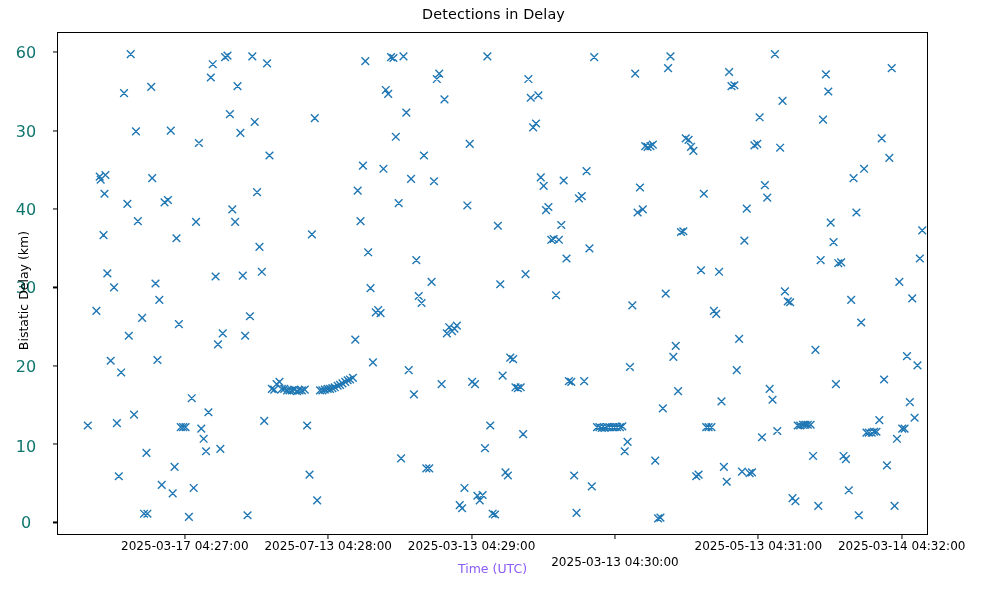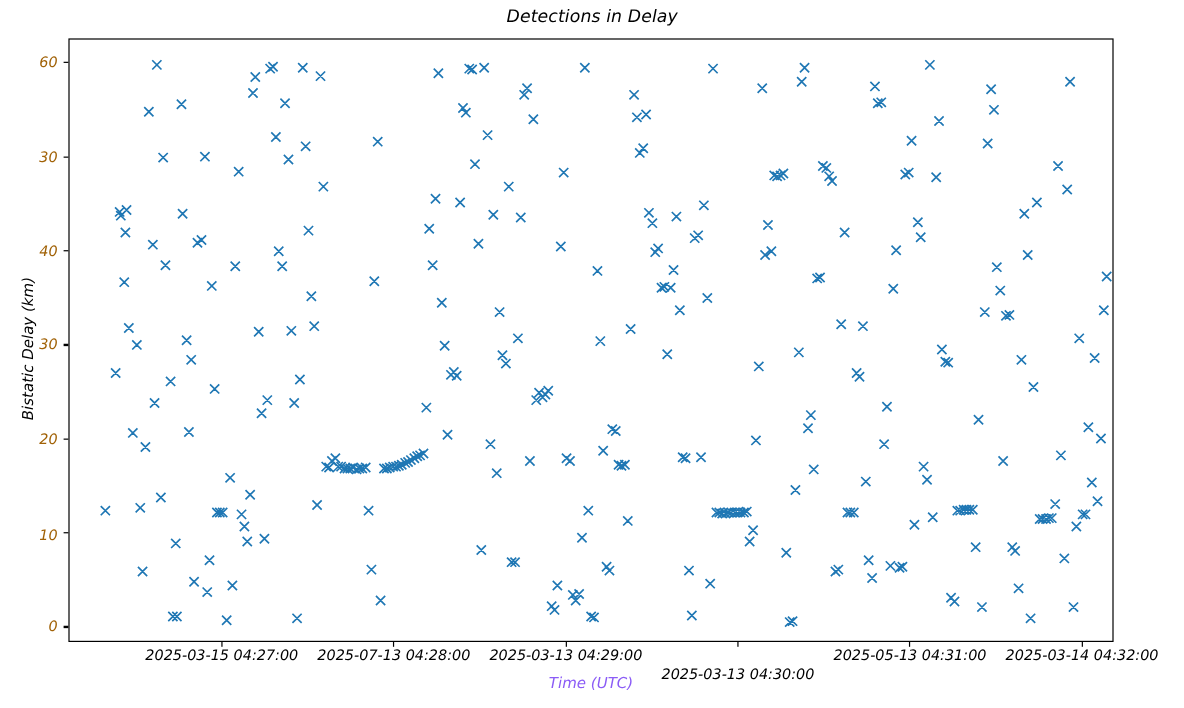--- a/index.html
+++ b/index.html
@@ -11,21 +11,20 @@
     width: 987px;
     height: 590px;
     font-family: "DejaVu Sans", sans-serif;
     overflow: hidden;
   }
   #figure {
     position: relative;
     width: 797px;
     height: 590px;
     background: #ffffff;
-    font-style: italic;
   }
   #chart-title {
     position: absolute;
     left: 0;
     top: 6px;
     width: 987px;
     text-align: center;
     font-size: 14.4px;
     color: #000000;
     letter-spacing: 0.1px;
@@ -50,23 +49,23 @@
     height: 100%;
   }
   #points-layer svg {
     display: block;
     width: 100%;
     height: 100%;
   }
   .ytick-label {
     position: absolute;
     width: 44px;
-    text-align: right;
-    font-size: 12px;
-    color: #a16207;
+    text-align: center;
+    font-size: 16px;
+    color: #0f766e;
     transform: translateY(-50%);
     left: 4px;
   }
   .ytick-mark {
     position: absolute;
     left: 53px;
     width: 4px;
     height: 1.1px;
     background: #000000;
     transform: translateY(-50%);
@@ -135,21 +134,21 @@
       <div class="ytick-label" style="top: 287.417px;">30</div>
       <div class="ytick-mark" style="top: 287.417px;"></div>
       <div class="ytick-label" style="top: 209.069px;">40</div>
       <div class="ytick-mark" style="top: 209.069px;"></div>
       <div class="ytick-label" style="top: 130.72px;">30</div>
       <div class="ytick-mark" style="top: 130.72px;"></div>
       <div class="ytick-label" style="top: 52.3707px;">60</div>
       <div class="ytick-mark" style="top: 52.3707px;"></div>
     </div>
   <div id="x-ticks">
-      <div class="xtick-label" style="left: 184.842px;">2025-03-15 04:27:00</div>
+      <div class="xtick-label" style="left: 184.842px;">2025-03-17 04:27:00</div>
       <div class="xtick-mark" style="left: 184.842px;"></div>
       <div class="xtick-label" style="left: 328.217px;">2025-07-13 04:28:00</div>
       <div class="xtick-mark" style="left: 328.217px;"></div>
       <div class="xtick-label" style="left: 471.591px;">2025-03-13 04:29:00</div>
       <div class="xtick-mark" style="left: 471.591px;"></div>
       <div class="xtick-label" style="left: 614.966px; margin-top: 16px;">2025-03-13 04:30:00</div>
       <div class="xtick-mark" style="left: 614.966px;"></div>
       <div class="xtick-label" style="left: 758.34px;">2025-05-13 04:31:00</div>
       <div class="xtick-mark" style="left: 758.34px;"></div>
       <div class="xtick-label" style="left: 901.715px;">2025-03-14 04:32:00</div>

